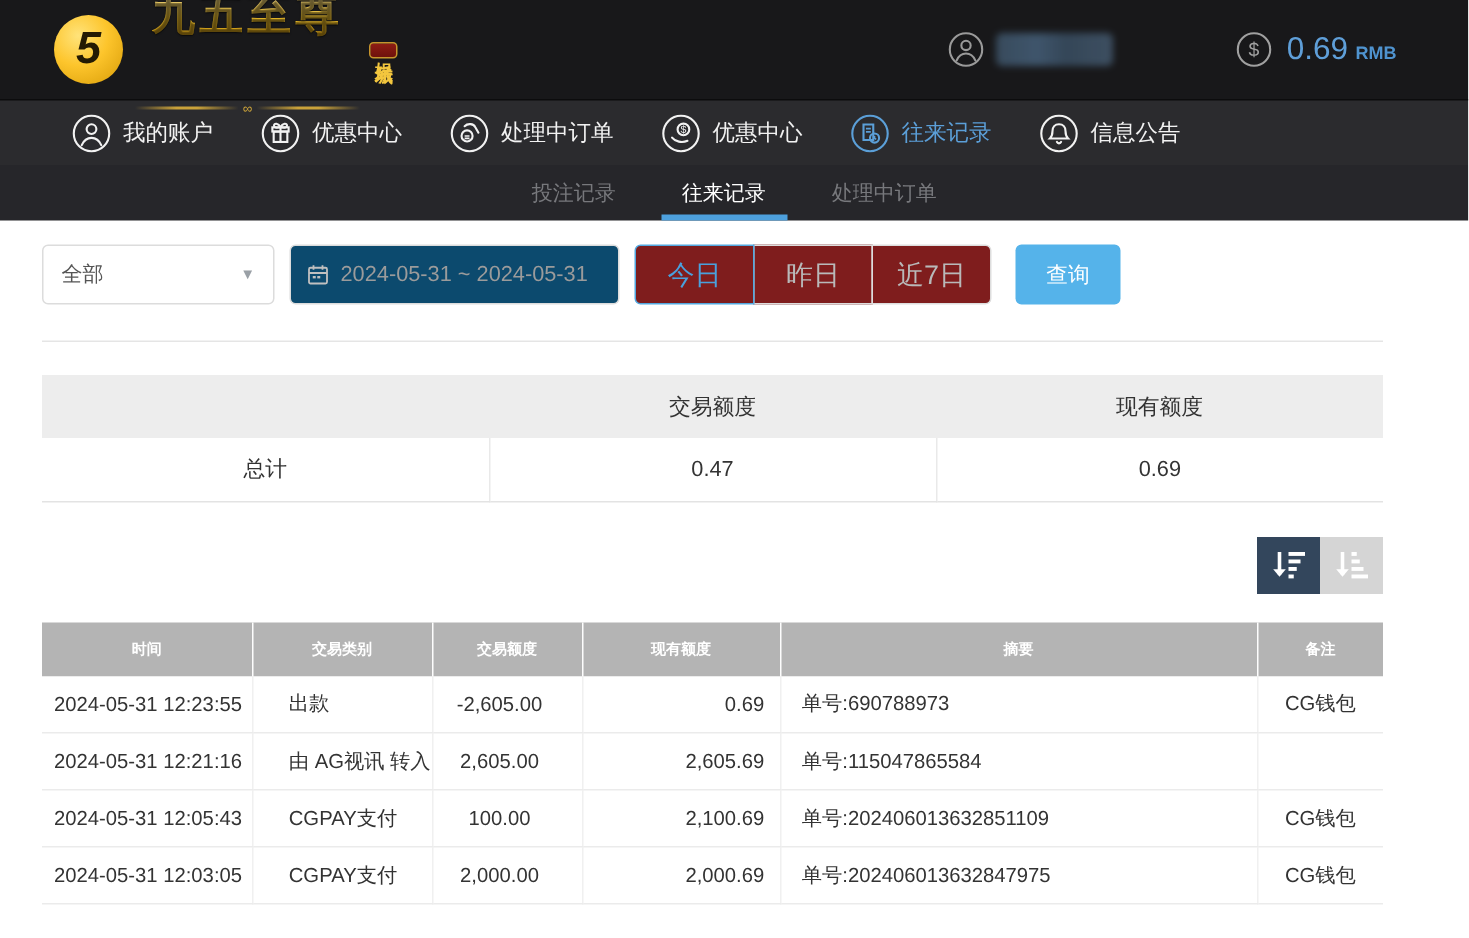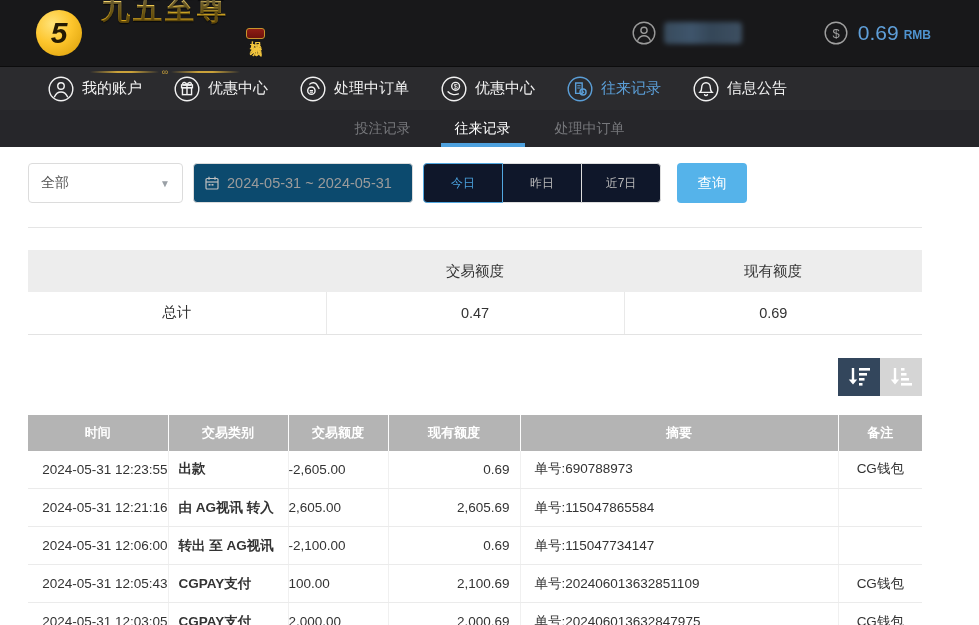--- a/index.html
+++ b/index.html
@@ -55,22 +55,22 @@
 
   
   .filters { display:flex; align-items:center; margin:10px 0 0 28px; height:52px; }
   .select-box { width:155px; height:40px; border:1px solid #dcdcdc; border-radius:4px;
     display:flex; align-items:center; padding:0 12px; color:#555; font-size:14px; background:#fff; }
   .select-box .caret { margin-left:auto; color:#9aa0a6; font-size:10px; }
   .date-box { width:220px; height:40px; border:1px solid #dcdcdc; border-radius:4px;
     display:flex; align-items:center; padding:0 10px; margin-left:10px; background:#0c4a6e; }
   .date-box .date-text { color:#9b9b9b; font-size:14.5px; margin-left:7px; white-space:nowrap; }
   .btn-group { display:flex; margin-left:10px; }
-  .quick-btn { width:80px; height:40px; background:#0f172a; border:1px solid #ddd;
-    color:#b9b9b9; font-size:12px; display:flex; align-items:center; justify-content:center;
+  .quick-btn { width:80px; height:40px; background:#7f1d1d; border:1px solid #ddd;
+    color:#b9b9b9; font-size:18px; display:flex; align-items:center; justify-content:center;
     cursor:pointer; margin-left:-1px; }
   .quick-btn:first-child { border-radius:4px 0 0 4px; margin-left:0; }
   .quick-btn:last-child { border-radius:0 4px 4px 0; }
   .quick-btn.active { border:1px solid #52a8e0; color:#4aa0dc; position:relative; z-index:2; }
   .search-btn { width:70px; height:40px; margin-left:16px; background:#55b3ea; border:none;
     border-radius:4px; color:#fff; font-size:14.5px; cursor:pointer;
     display:flex; align-items:center; justify-content:center; }
 
   .divider { width:894px; height:1px; background:#e5e5e5; margin:18px 0 0 28px; }
 
@@ -83,35 +83,35 @@
   .summary td:last-child { border-right:none; }
 
   
   .sort-row { width:894px; margin:23px 0 0 28px; display:flex; justify-content:flex-end; }
   .sort-btn { width:42px; height:38px; display:flex; align-items:center; justify-content:center; cursor:pointer; }
   .sort-btn.desc { background:#33465c; }
   .sort-btn.asc { background:#d5d5d5; }
 
   
   .records { width:894px; margin:19px 0 0 28px; border-collapse:collapse; table-layout:fixed; }
-  .records th { background:#b4b4b4; color:#fff; font-size:13px; font-weight:bold;
+  .records th { background:#b4b4b4; color:#fff; font-size:10px; font-weight:bold;
     height:36px; text-align:center; border-right:1px solid #fdfdfd; }
   .records th:last-child { border-right:none; }
   .records td { height:38px; font-size:13.5px; color:#333;
     border-bottom:1px solid #ebebeb; border-right:1px solid #f0f0f0; background:#fff; white-space:nowrap; }
   .records td:last-child { border-right:none; }
   .records col.c-time { width:140px; }
   .records col.c-type { width:120px; }
   .records col.c-amt  { width:100px; }
   .records col.c-bal  { width:132px; }
   .records col.c-sum  { width:318px; }
   .records col.c-note { width:84px; }
-  .records td:nth-child(1) { padding-left:8px; text-align:right; }
-  .records td:nth-child(2) { padding-left:10px; text-align:left;font-weight:bold; }
-  .records td:nth-child(3) { padding-right:10px; text-align:left; }
+  .records td:nth-child(1) { padding-left:8px; text-align:left; }
+  .records td:nth-child(2) { padding-left:24px; text-align:left; }
+  .records td:nth-child(3) { padding-right:10px; text-align:center; }
   .records td:nth-child(4) { padding-right:10px; text-align:right; }
   .records td:nth-child(5) { padding-left:14px; text-align:left; }
   .records td:nth-child(6) { text-align:center; }
 </style>
 </head>
 <body>
 
 <div class="page">
 
   <div class="topbar">
@@ -305,28 +305,20 @@
     </tr>
     <tr>
       <td>2024-05-31 12:21:16</td>
       <td>由 AG视讯 转入</td>
       <td>2,605.00</td>
       <td>2,605.69</td>
       <td>单号:115047865584</td>
       <td></td>
     </tr>
     <tr>
-      <td>2024-05-31 12:06:00</td>
-      <td>转出 至 AG视讯</td>
-      <td>-2,100.00</td>
-      <td>0.69</td>
-      <td>单号:115047734147</td>
-      <td></td>
-    </tr>
-    <tr>
       <td>2024-05-31 12:05:43</td>
       <td>CGPAY支付</td>
       <td>100.00</td>
       <td>2,100.69</td>
       <td>单号:202406013632851109</td>
       <td>CG钱包</td>
     </tr>
     <tr>
       <td>2024-05-31 12:03:05</td>
       <td>CGPAY支付</td>

